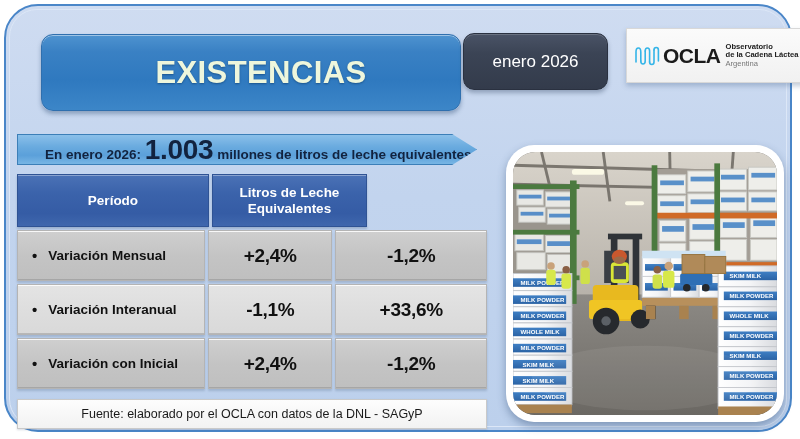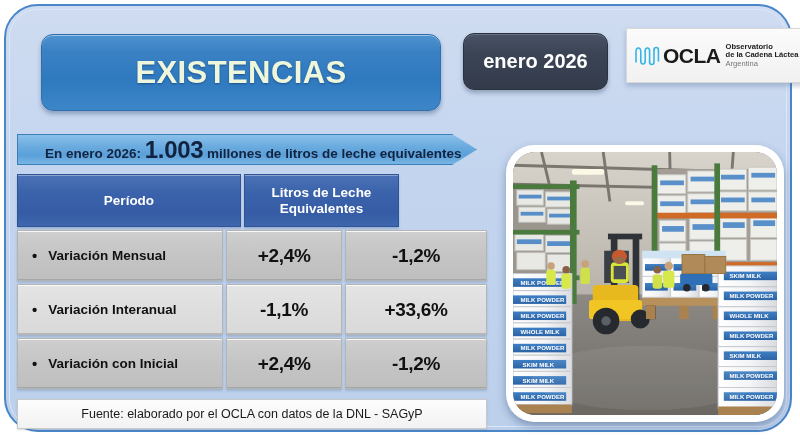--- a/index.html
+++ b/index.html
@@ -24,37 +24,37 @@
     border:1px solid #dce7f7;border-radius:28px;
     box-sizing:border-box;pointer-events:none;
   }
   
   .title-pill{
     position:absolute;left:41px;top:34px;width:398px;height:75px;
     border-radius:12px;
     background:linear-gradient(180deg,#4e93d0 0%,#3a81c4 22%,#2f79bf 60%,#3c86c8 100%);
     border:1px solid #2f6fae;
     box-shadow:0 3px 4px rgba(40,70,110,.38), inset 0 1px 0 rgba(255,255,255,.45);
-    display:flex;align-items:center;justify-content:center;
+    display:flex;align-items:center;justify-content:center;padding-left:20px;
   }
   .title-text{
     color:#eef6dc;font-size:31px;font-weight:bold;letter-spacing:.4px;
     text-shadow:0 1px 2px rgba(0,40,80,.45);
     font-family:"Liberation Sans",sans-serif;
   }
   
   .date-badge{
     position:absolute;left:463px;top:33px;width:143px;height:55px;
     border-radius:11px;
     background:linear-gradient(180deg,#4a5366 0%,#3b4455 35%,#333b4b 100%);
     border:1px solid #2a3140;
     box-shadow:0 3px 4px rgba(40,60,90,.35), inset 0 1px 0 rgba(255,255,255,.18);
     display:flex;align-items:center;justify-content:center;
   }
-  .date-text{color:#ffffff;font-size:20px;font-weight:bold;}
+  .date-text{color:#ffffff;font-size:17px;font-weight:normal;}
   
   .logo-box{
     position:absolute;left:626px;top:28px;width:188px;height:55px;
     background:linear-gradient(180deg,#fbfbfb 0%,#f1f1f1 100%);
     border:1px solid #d8d8d8;
     box-shadow:0 3px 5px rgba(60,90,130,.30);
     display:flex;align-items:center;padding-left:6px;box-sizing:border-box;
   }
   .logo-wave{width:28px;height:24px;flex:none;}
   .logo-ocla{
@@ -70,21 +70,21 @@
     background:linear-gradient(180deg,#8bc0ea 0%,#6aabdf 40%,#5ba0da 70%,#77b5e4 100%);
     border:1px solid #3c7fb8;
     clip-path:polygon(0 0, 94.6% 0, 100% 50%, 94.6% 100%, 0 100%);
     box-shadow:0 2px 3px rgba(40,70,110,.3);
     display:flex;align-items:center;
   }
   .banner-text{
     color:#12233f;font-size:13.5px;font-weight:bold;
     padding-left:27px;white-space:nowrap;
   }
-  .banner-text .big{font-size:24px;font-weight:bold;letter-spacing:-.3px;}
+  .banner-text .big{font-size:28px;font-weight:bold;letter-spacing:-.3px;}
   
   .table{position:absolute;left:17px;top:174px;width:470px;}
   .trow{display:flex;gap:3px;margin-bottom:3px;}
   .cell{
     box-sizing:border-box;
     display:flex;align-items:center;justify-content:center;
     position:relative;
   }
   .th{
     height:53px;
@@ -94,21 +94,21 @@
     box-shadow:inset 0 1px 0 rgba(255,255,255,.35), 0 2px 2px rgba(40,70,110,.25);
   }
   .td{
     height:51px;
     border:1px solid #b4b4b4;
     box-shadow:inset 0 1px 0 rgba(255,255,255,.85), inset 0 -1px 0 rgba(120,120,120,.35), 0 2px 2px rgba(60,80,110,.22);
     font-size:15px;font-weight:bold;color:#111111;
   }
   .td.shade-a{background:linear-gradient(180deg,#cfcfcf 0%,#c4c4c4 50%,#bfbfbf 100%);}
   .td.shade-b{background:linear-gradient(180deg,#e4e4e4 0%,#dedede 50%,#d9d9d9 100%);}
-  .c1{width:224px;}
+  .c1{width:192px;}
   .c2{width:127px;}
   .c3{width:155px;}
   .td.c1{justify-content:flex-start;padding-left:14px;font-size:13.5px;}
   .bullet{margin-right:11px;font-size:15px;line-height:0;}
   .td.c2,.td.c3{font-size:19px;letter-spacing:-.3px;}
   
   .footer{
     position:absolute;left:17px;top:399px;width:470px;height:30px;
     background:linear-gradient(180deg,#fdfdfd 0%,#f2f2f2 100%);
     border:1px solid #c9c9c9;

